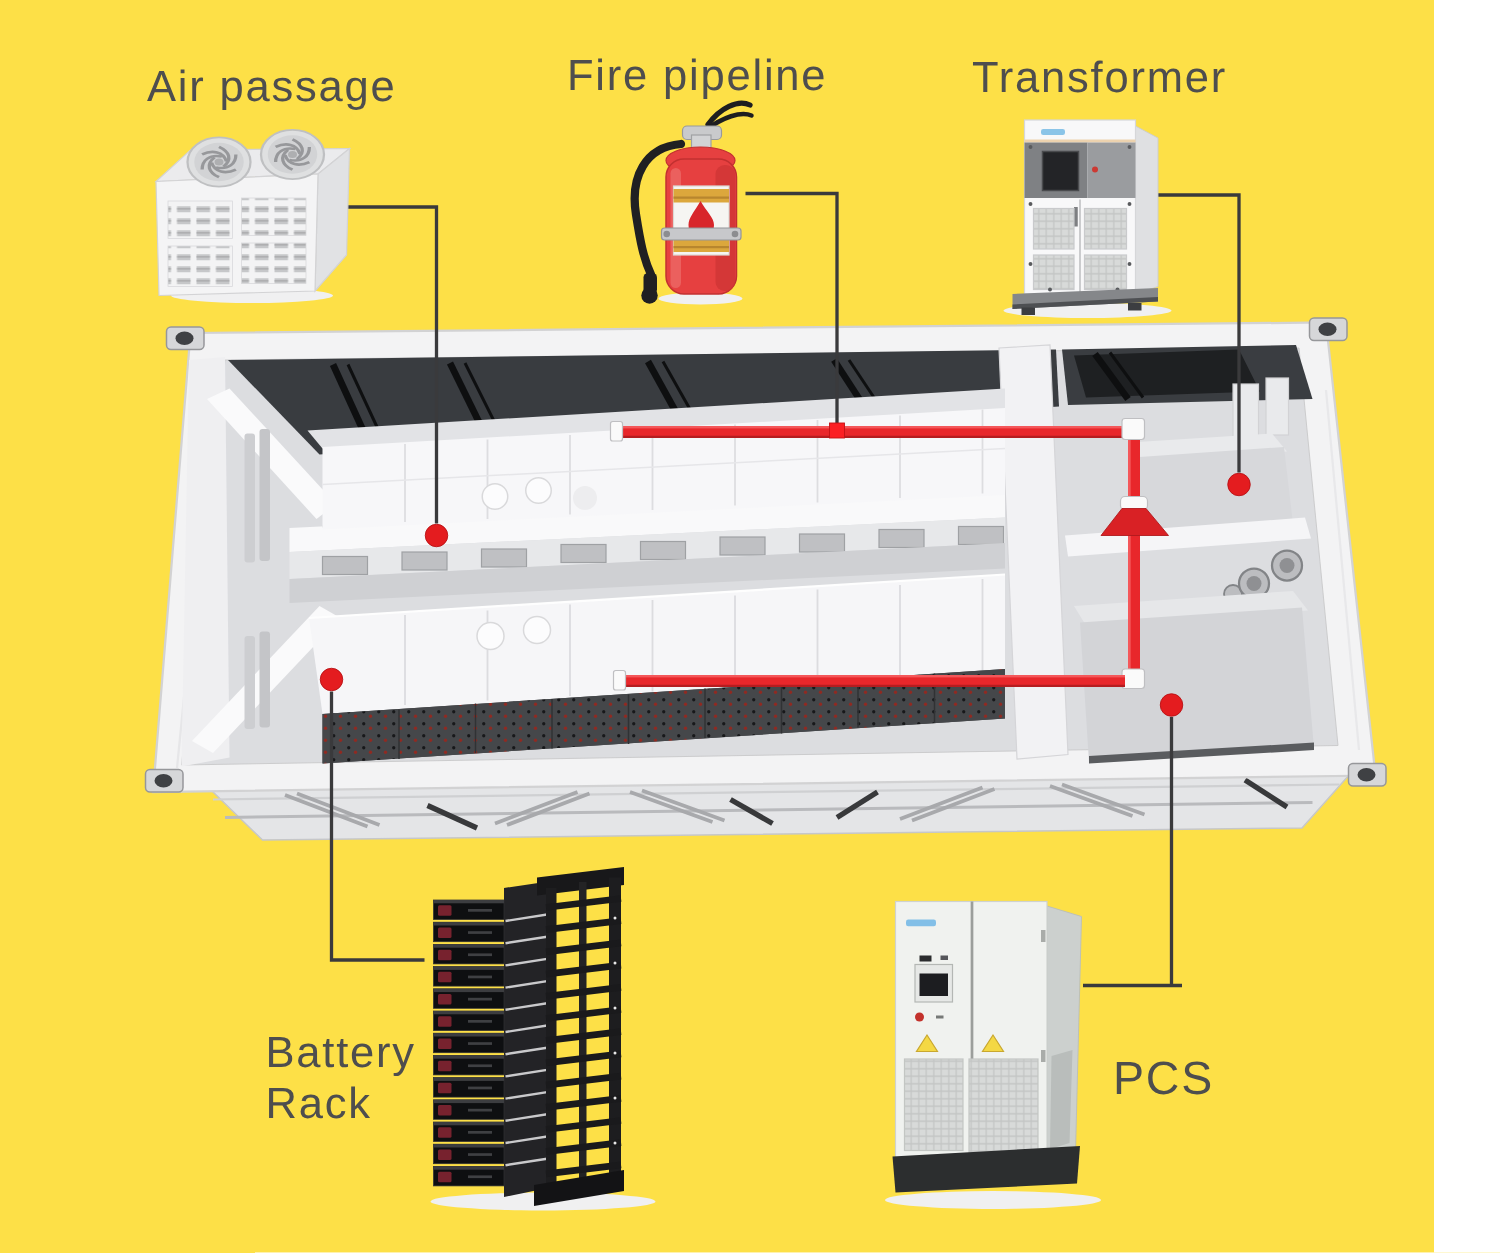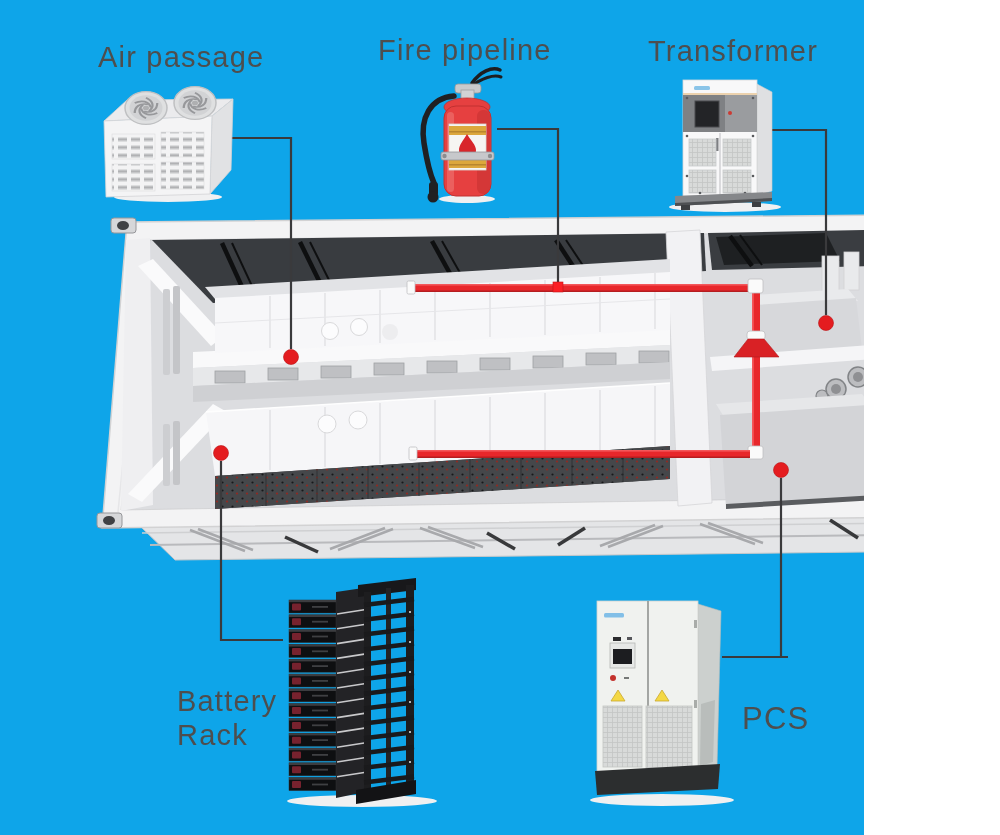--- a/index.html
+++ b/index.html
@@ -1,16 +1,16 @@
 <!DOCTYPE html>
 <html><head>
 <meta charset="utf-8">
 <style>
   html,body{margin:0;padding:0;background:#ffffff;}
-  .canvas{position:relative;width:864px;height:835px;background:#0ea5e9;overflow:hidden;
+  .canvas{position:relative;width:956px;height:835px;background:#fde047;overflow:hidden;
           font-family:"Liberation Sans", sans-serif;}
   svg{position:absolute;left:0;top:0;}
   text.callout-label{fill:#4e4e4e;font-family:"Liberation Sans",sans-serif;
                      font-size:29px;letter-spacing:1.2px;font-weight:400;}
   text.callout-label.big{font-size:31px;}
 </style>
 </head>
 <body>
 
 <div class="canvas">

